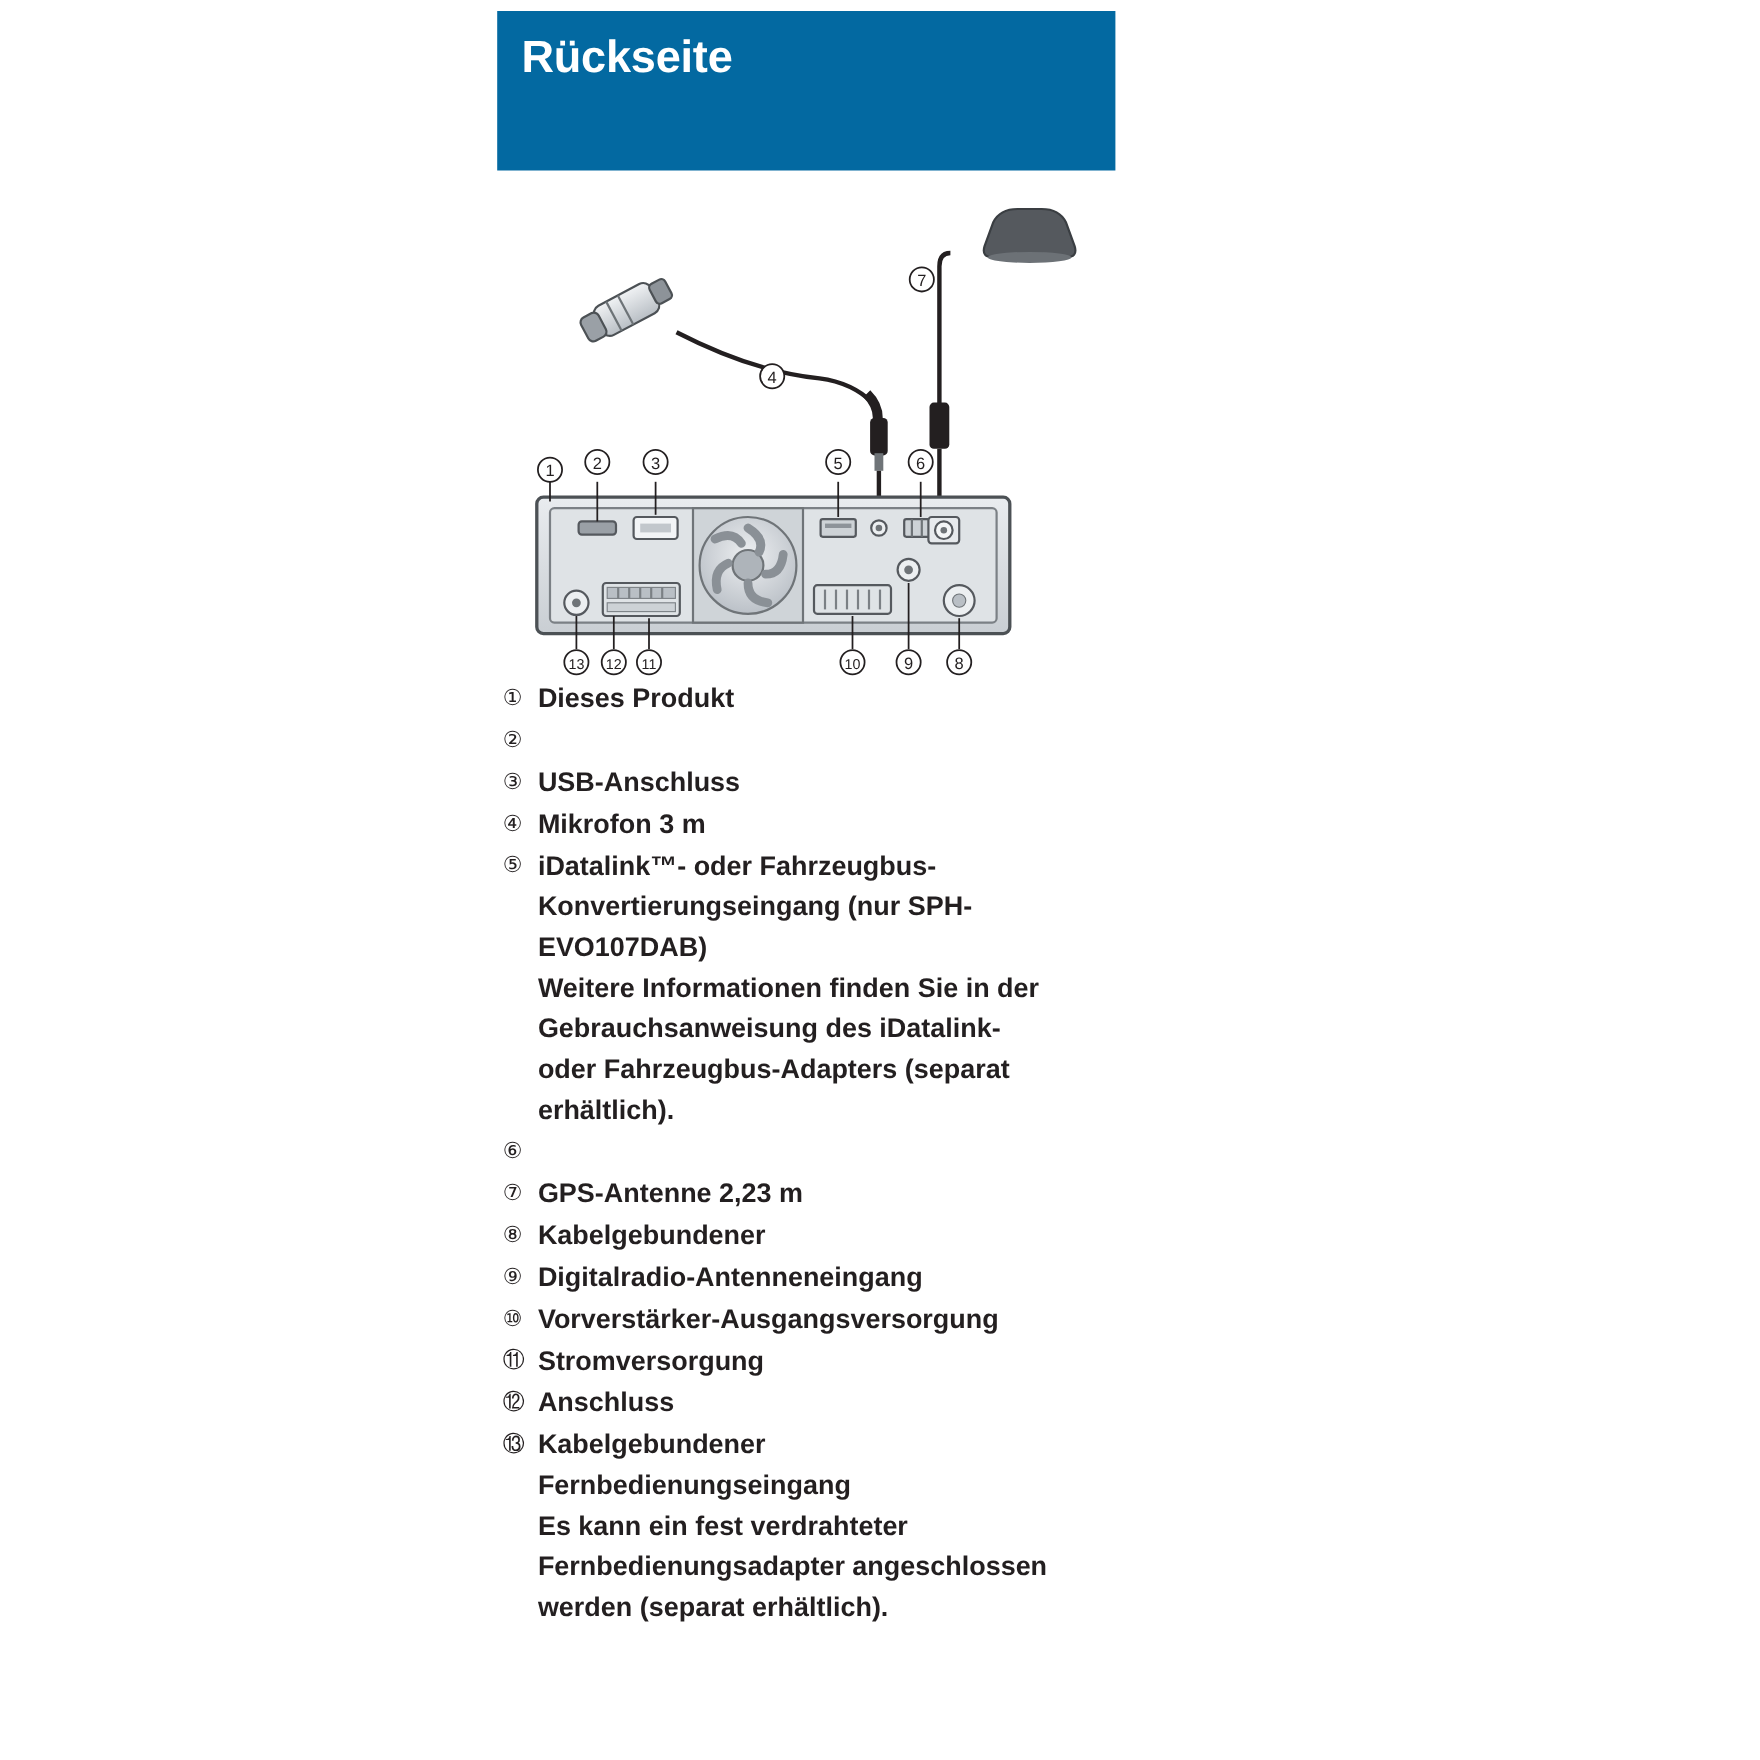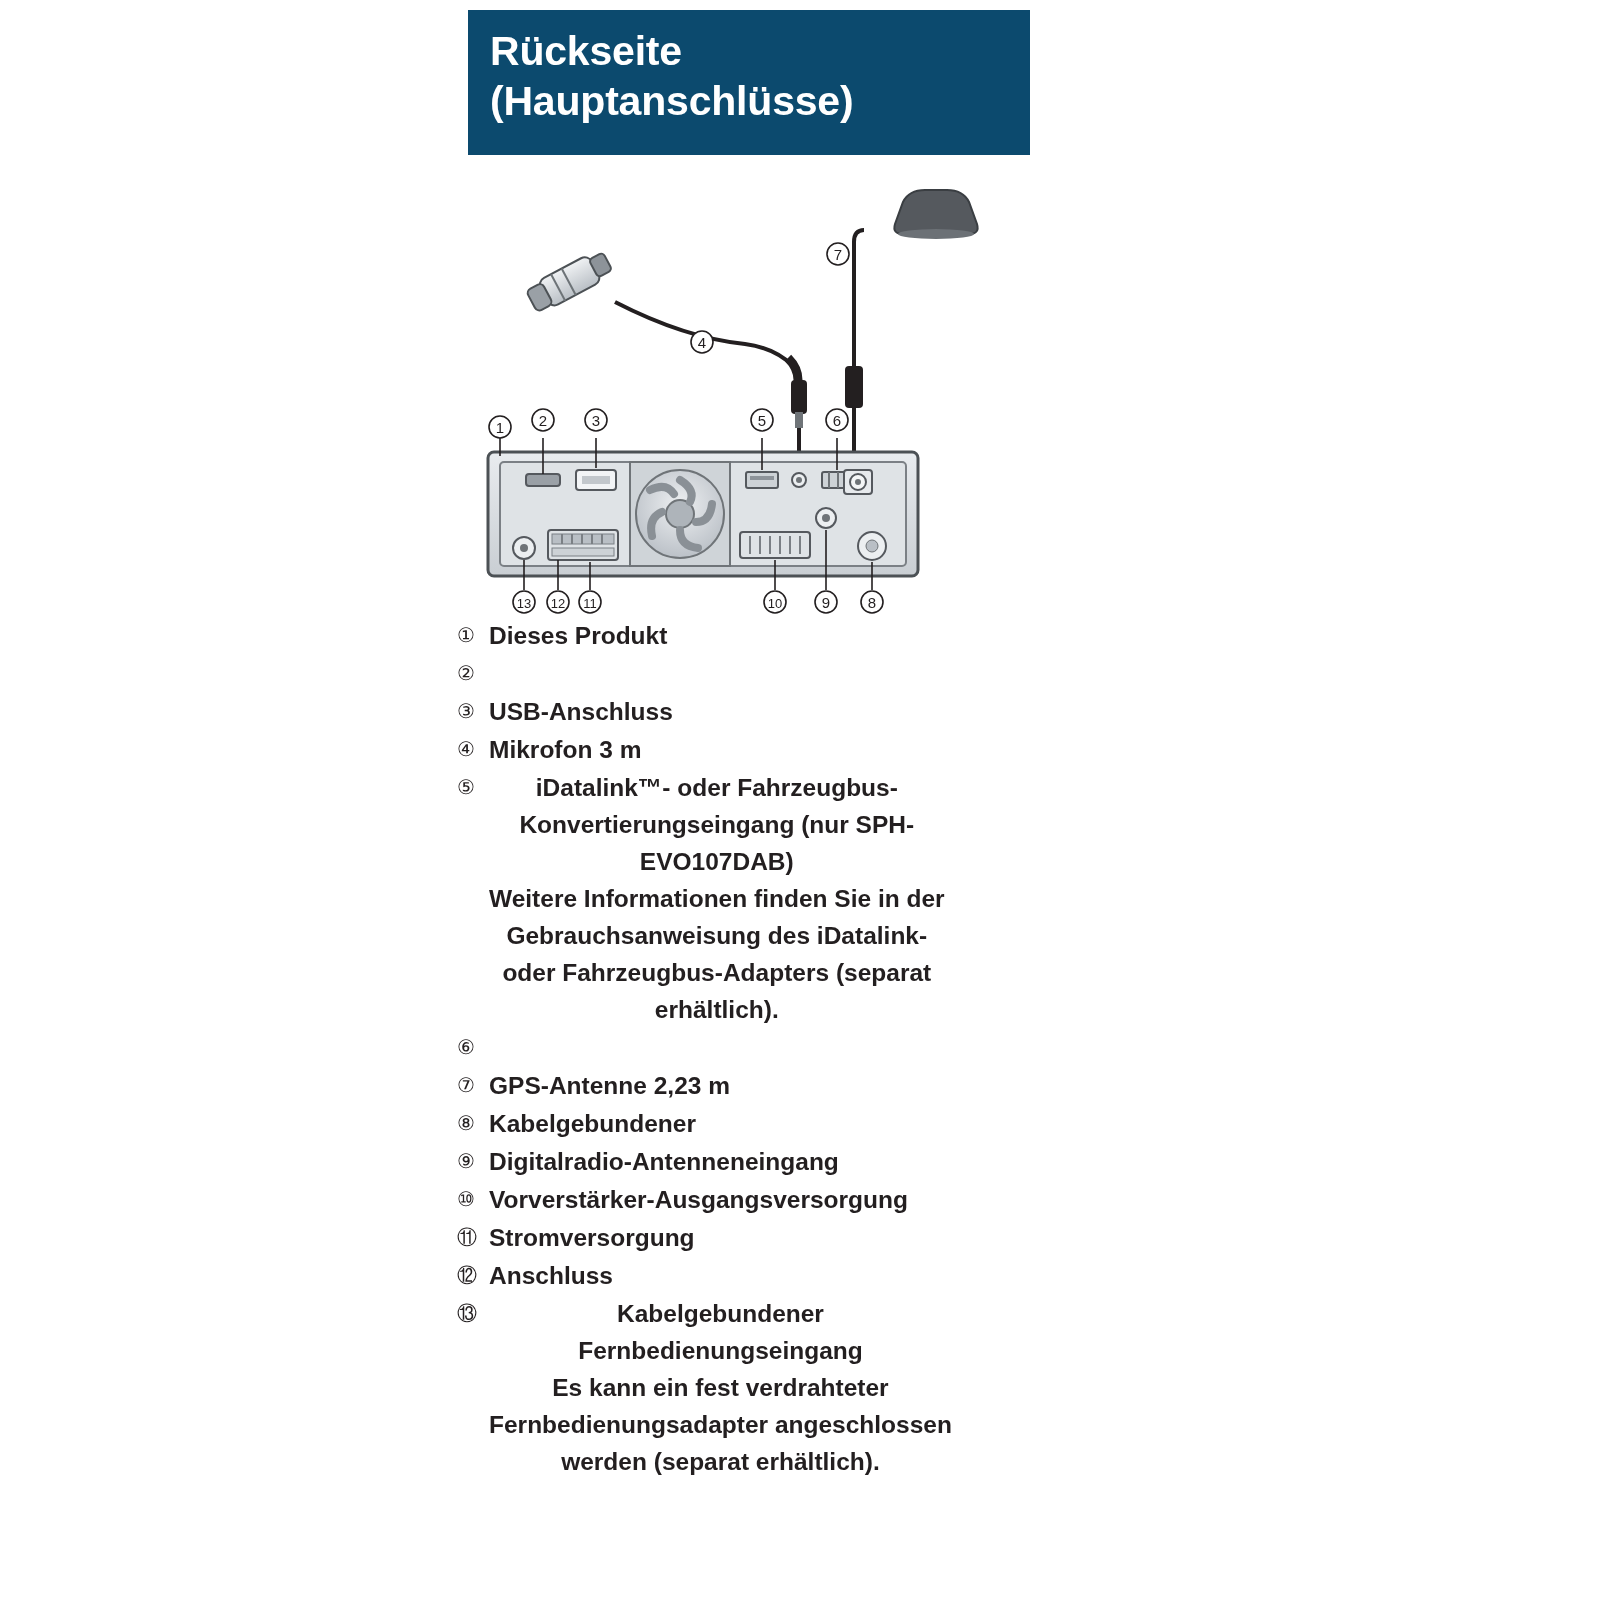--- a/index.html
+++ b/index.html
@@ -12,25 +12,25 @@
     height: 1600px;
     font-family: "Liberation Sans", sans-serif;
     color: #231f20;
     position: relative;
     overflow: hidden;
   }
 
   
   .header-banner {
     position: absolute;
-    left: 468px;
+    left: 452px;
     top: 10px;
     width: 562px;
     height: 145px;
-    background: #0c4a6e;
+    background: #0369a1;
     color: #ffffff;
     box-sizing: border-box;
     padding: 16px 0 0 22px;
   }
   .header-banner .line {
     font-size: 41px;
     font-weight: bold;
     line-height: 1.22;
     letter-spacing: -0.2px;
   }
@@ -65,29 +65,27 @@
     text-align: left;
     padding-left: 2px;
     box-sizing: border-box;
   }
   .legend-text {
     font-size: 24.5px;
     line-height: 37px;
     font-weight: bold;
     color: #231f20;
     white-space: pre-line;
-    text-align: center;
   }
 </style>
 </head>
 <body>
 
 <div class="header-banner">
   <div class="line">Rückseite</div>
-  <div class="line">(Hauptanschlüsse)</div>
 </div>
 
 <div class="diagram">
   <svg width="620" height="450" viewBox="0 0 620 450" xmlns="http://www.w3.org/2000/svg">
     <defs>
       <linearGradient id="bodyGrad" x1="0" y1="0" x2="0" y2="1">
         <stop offset="0%" stop-color="#e9ecef"></stop>
         <stop offset="100%" stop-color="#c9ced3"></stop>
       </linearGradient>
       <linearGradient id="micGrad" x1="0" y1="0" x2="0" y2="1">

